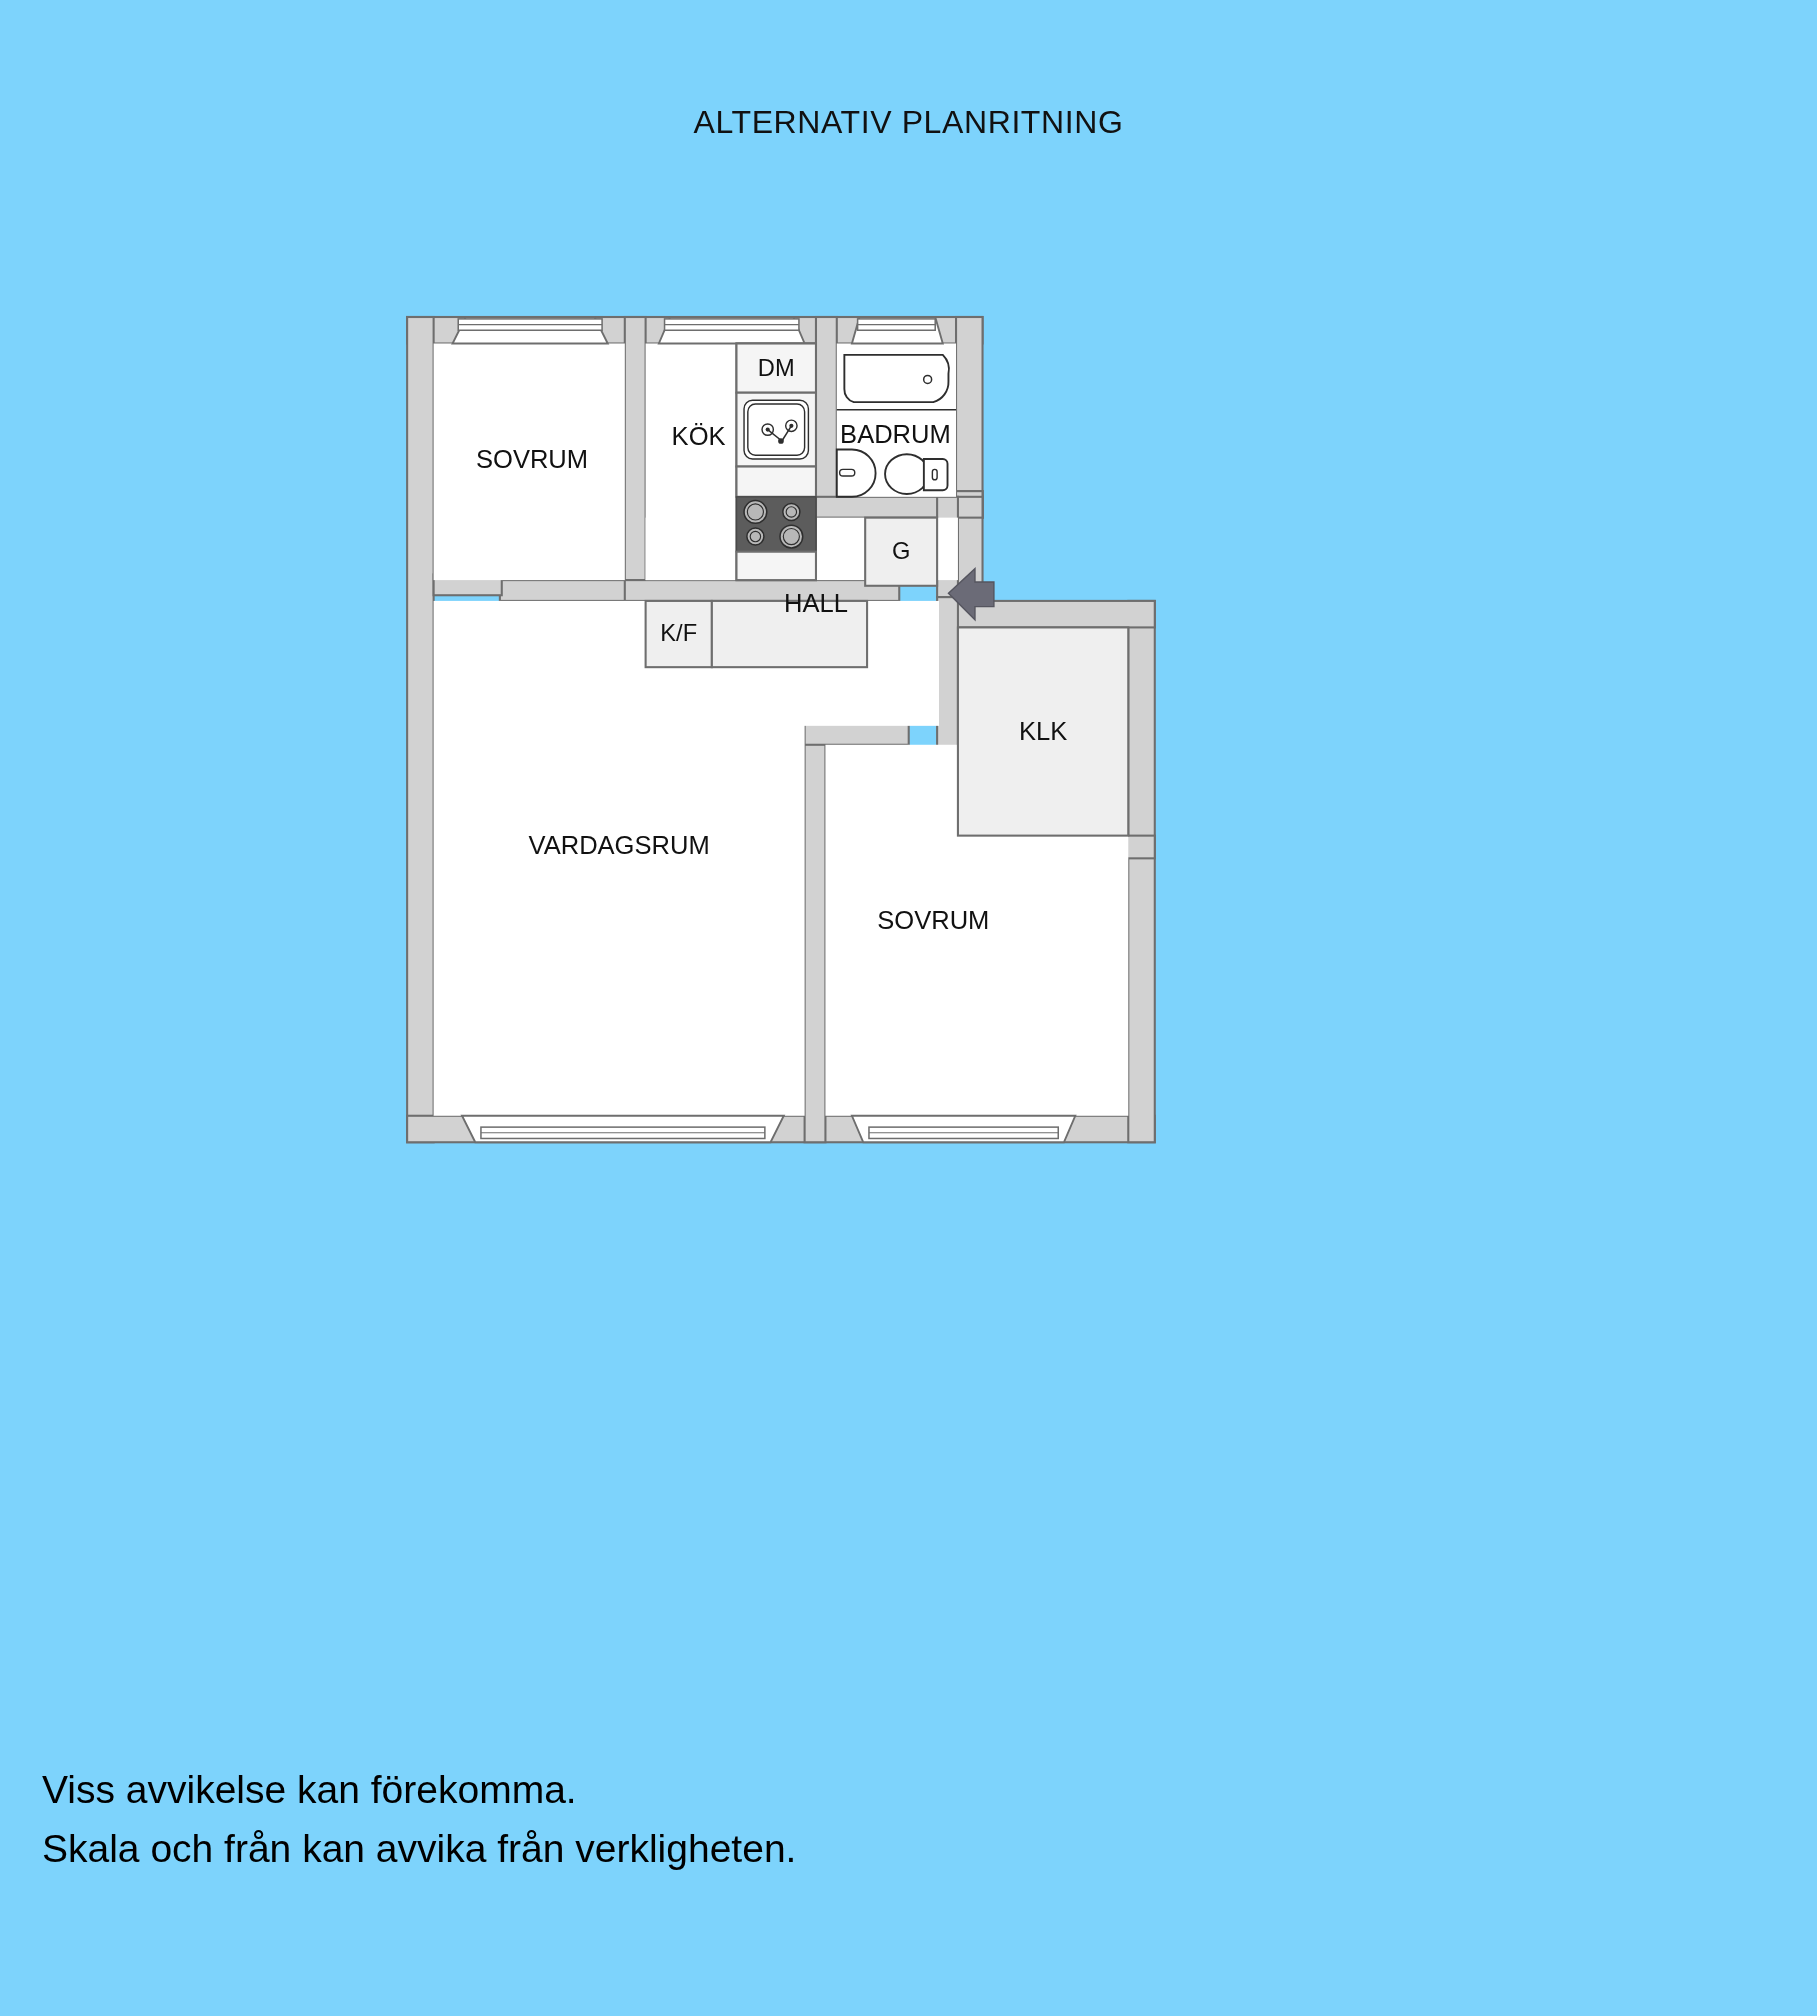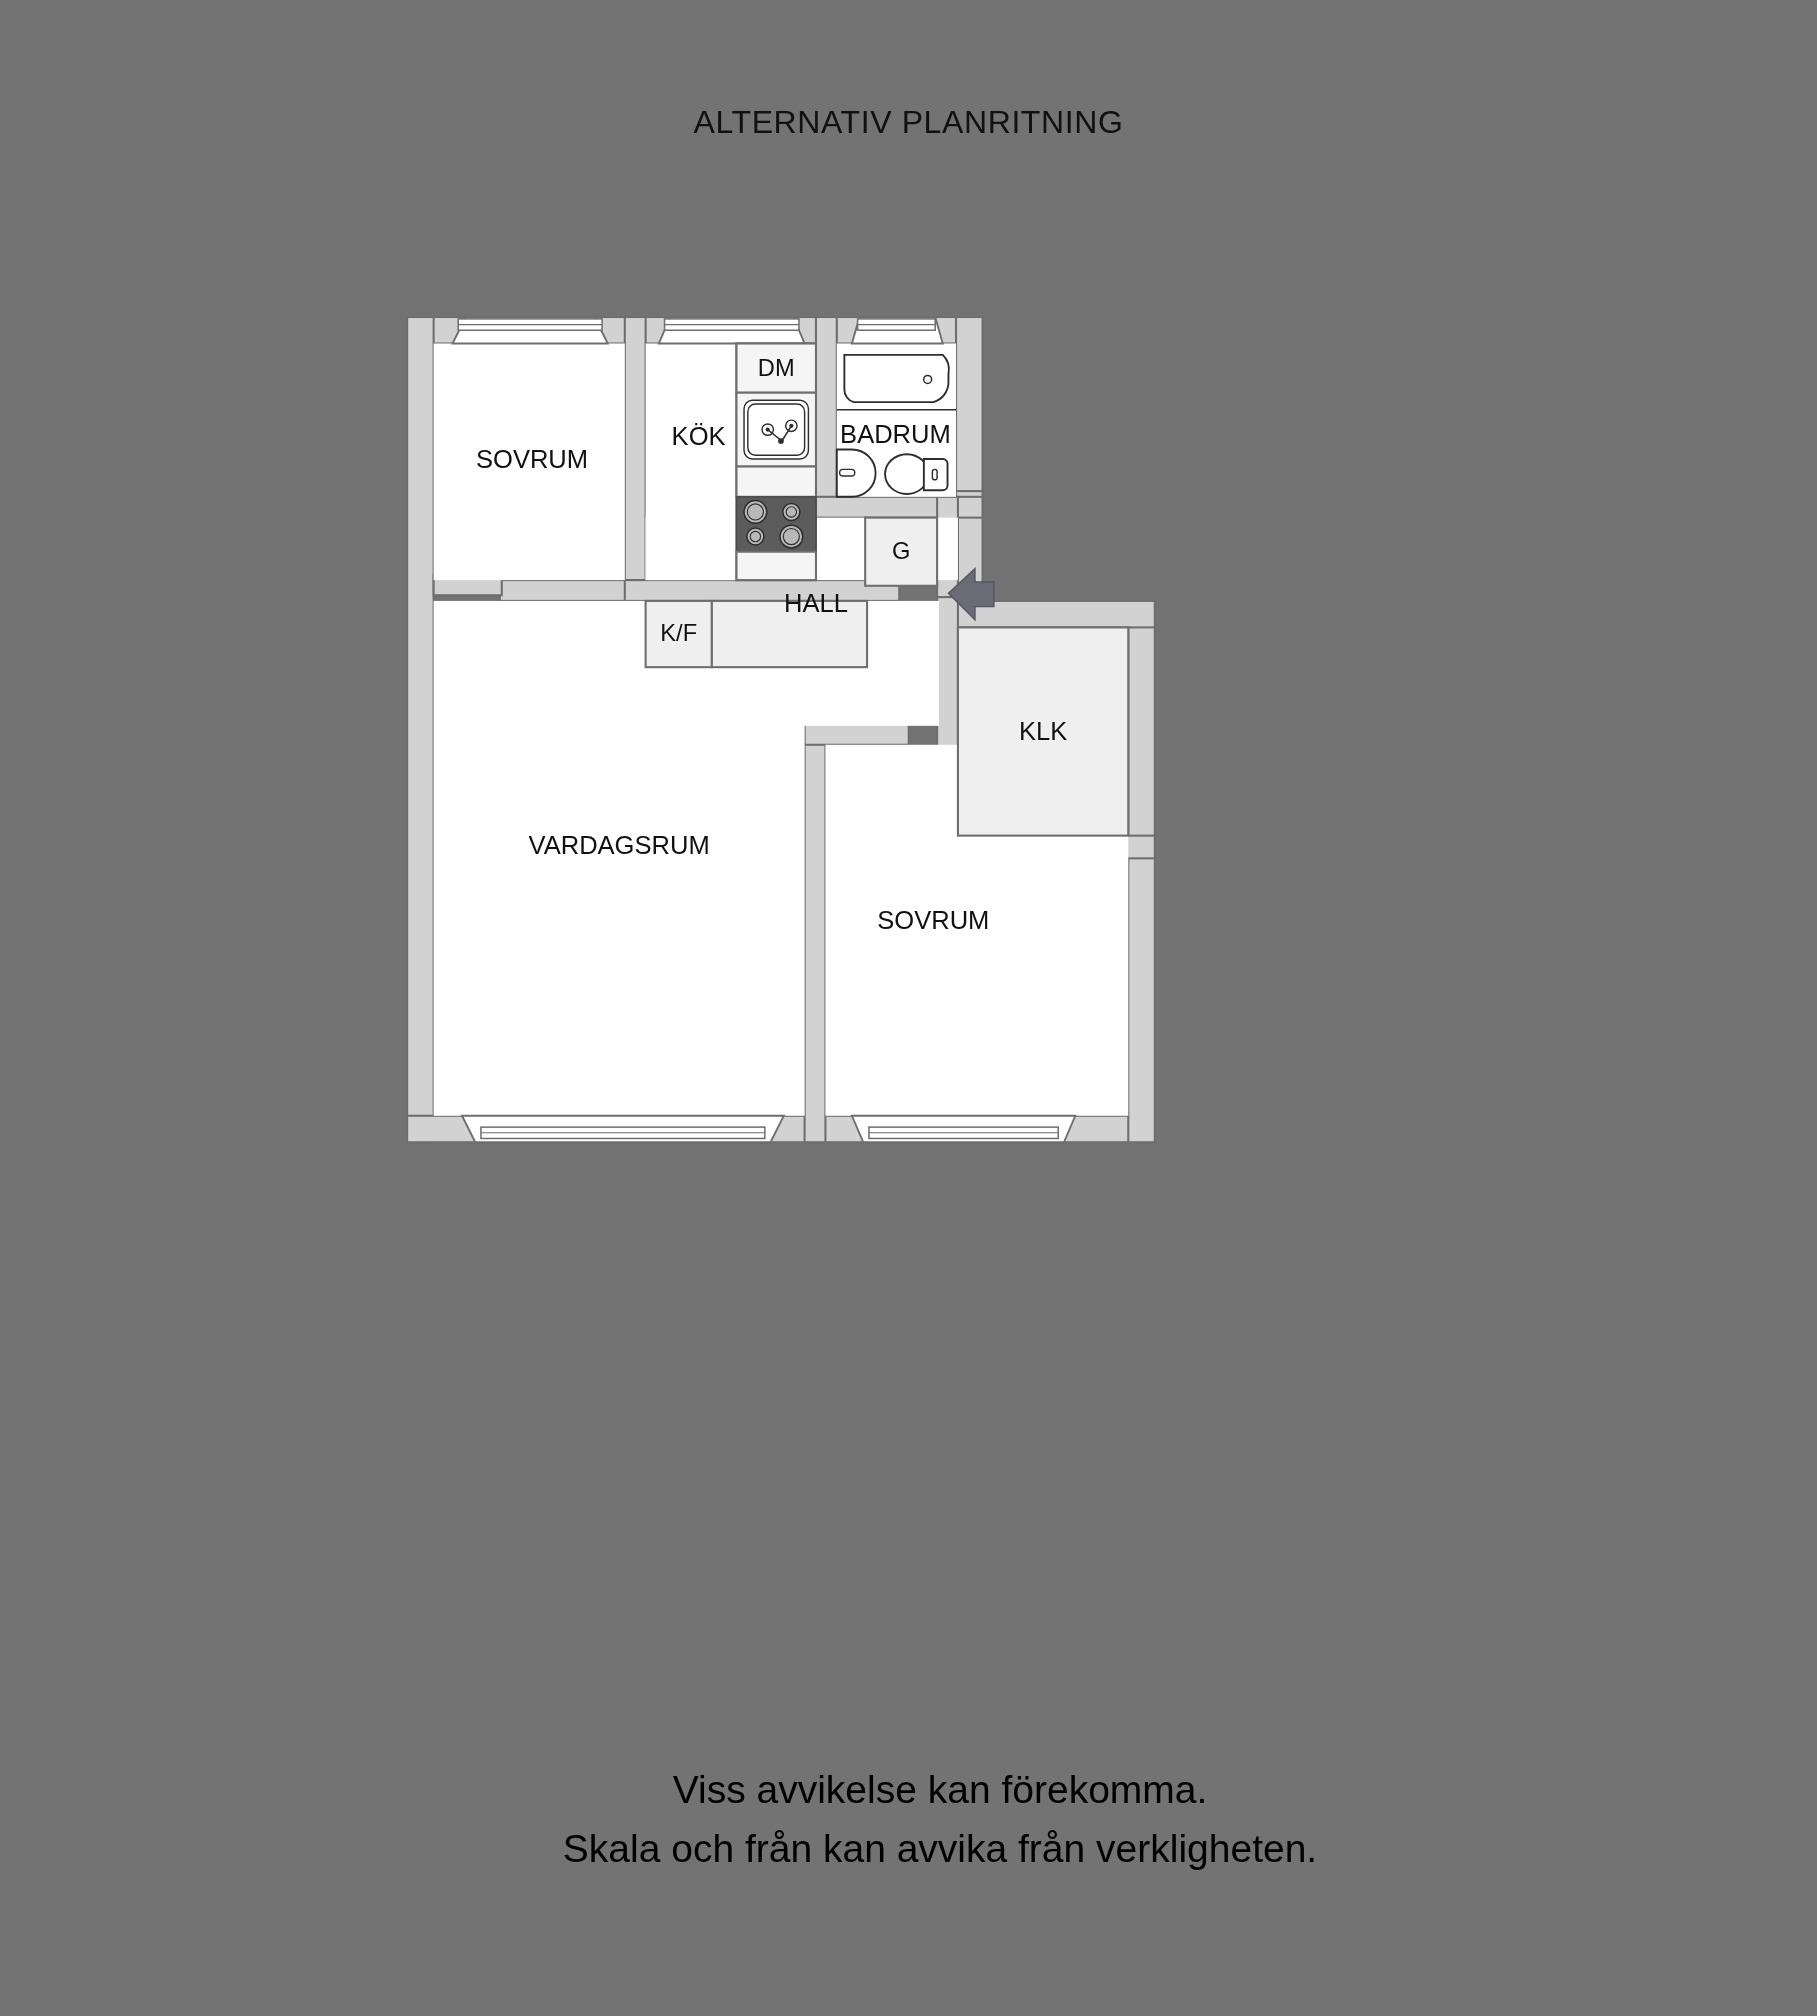--- a/index.html
+++ b/index.html
@@ -12,21 +12,21 @@
     height: 2017px;
     font-family: "Liberation Sans", sans-serif;
     color: #1a1a1a;
     position: relative;
     overflow: hidden;
   }
   #page {
     position: relative;
     width: 1817px;
     height: 2017px;
-    background: #737373;
+    background: #7dd3fc;
   }
   .title {
     position: absolute;
     top: 104px;
     left: 0;
     width: 1817px;
     text-align: center;
     font-size: 32px;
     letter-spacing: 0.6px;
     font-weight: 400;
@@ -53,22 +53,22 @@
     text-align: center;
     font-size: 0;
   }
   .caption .line {
     display: block;
     font-family: "Liberation Sans", sans-serif;
     font-size: 39px;
     line-height: 59px;
     letter-spacing: 0px;
     color: #000000;
-    text-align: center;
-    padding-left: 63px;
+    text-align: left;
+    padding-left: 42px;
   }
   
   .wall        { fill: #d2d2d2; stroke: #6e6e6e; stroke-width: 2.2; }
   .room-fill   { fill: #ffffff; stroke: none; }
   .fixture     { fill: #efefef; stroke: #6e6e6e; stroke-width: 2.2; }
   .fixture-lt  { fill: #f5f5f5; stroke: #6e6e6e; stroke-width: 2.2; }
   .porcelain   { fill: #ffffff; stroke: #2e2e2e; stroke-width: 2.0; }
   .porcelain-thin { fill: #ffffff; stroke: #2e2e2e; stroke-width: 1.5; }
   .stove-base  { fill: #5c5c5c; stroke: #4a4a4a; stroke-width: 1.5; }
   .burner      { fill: #b8b8b8; stroke: #2e2e2e; stroke-width: 1.6; }

